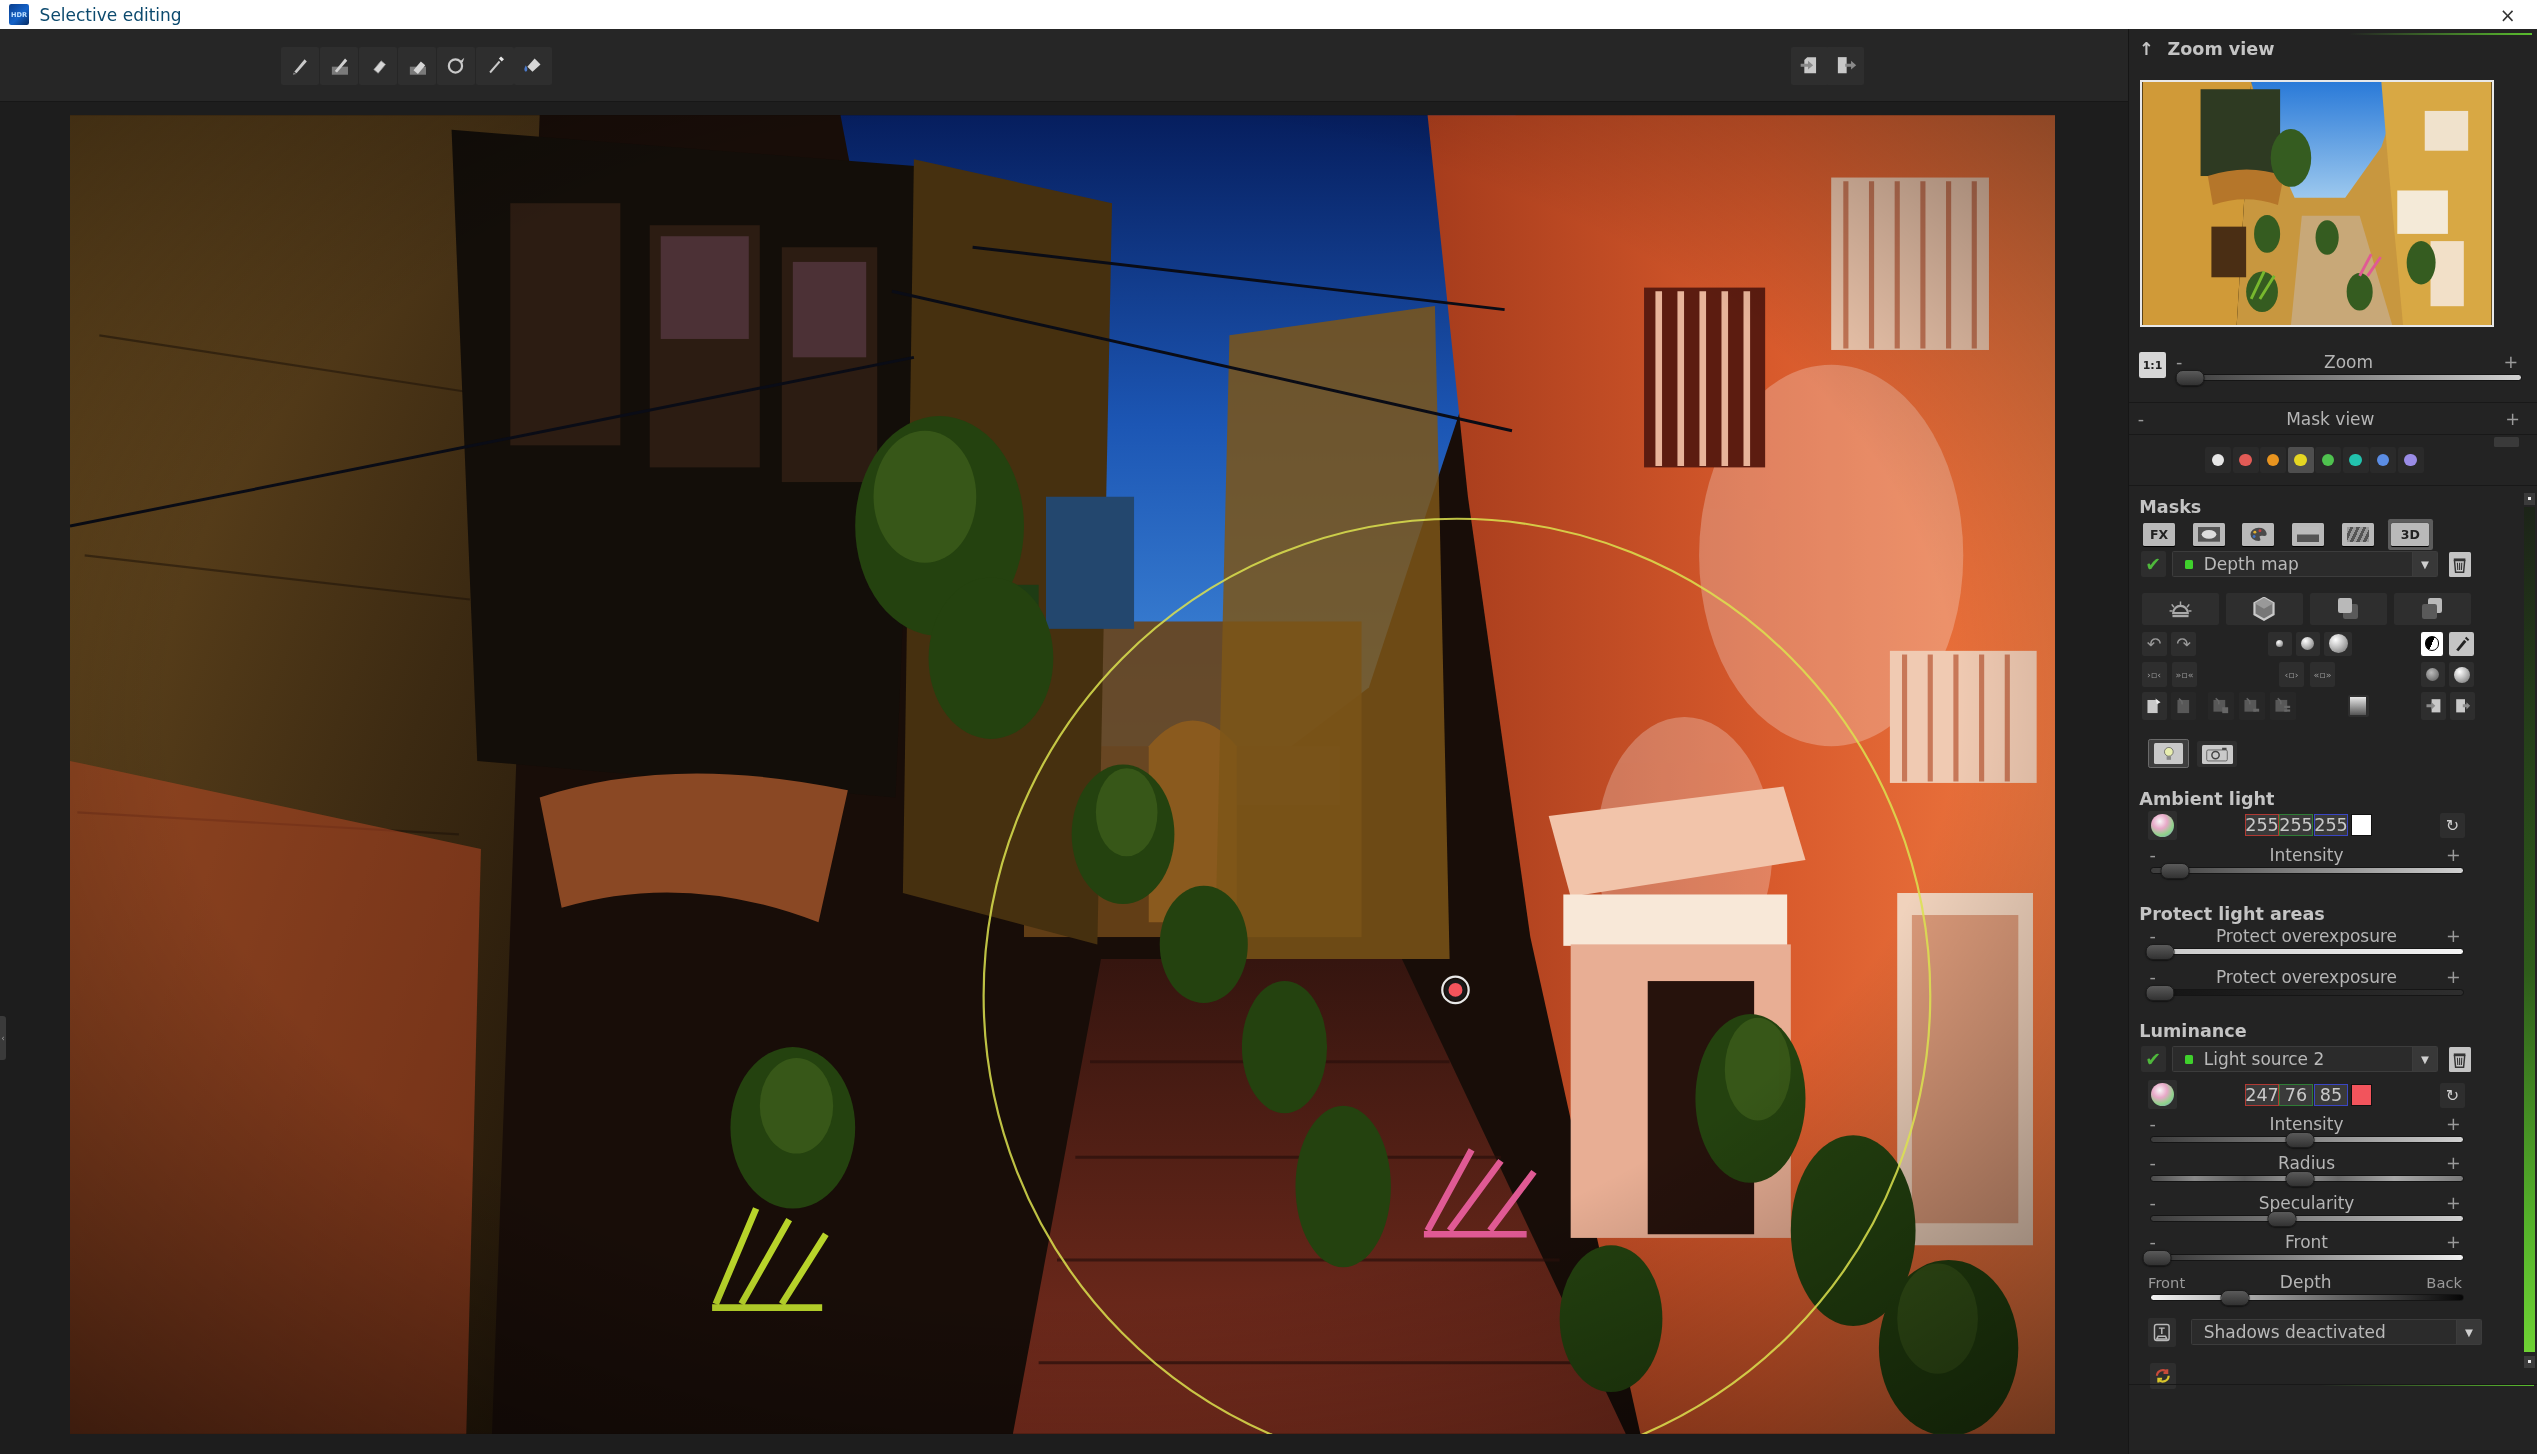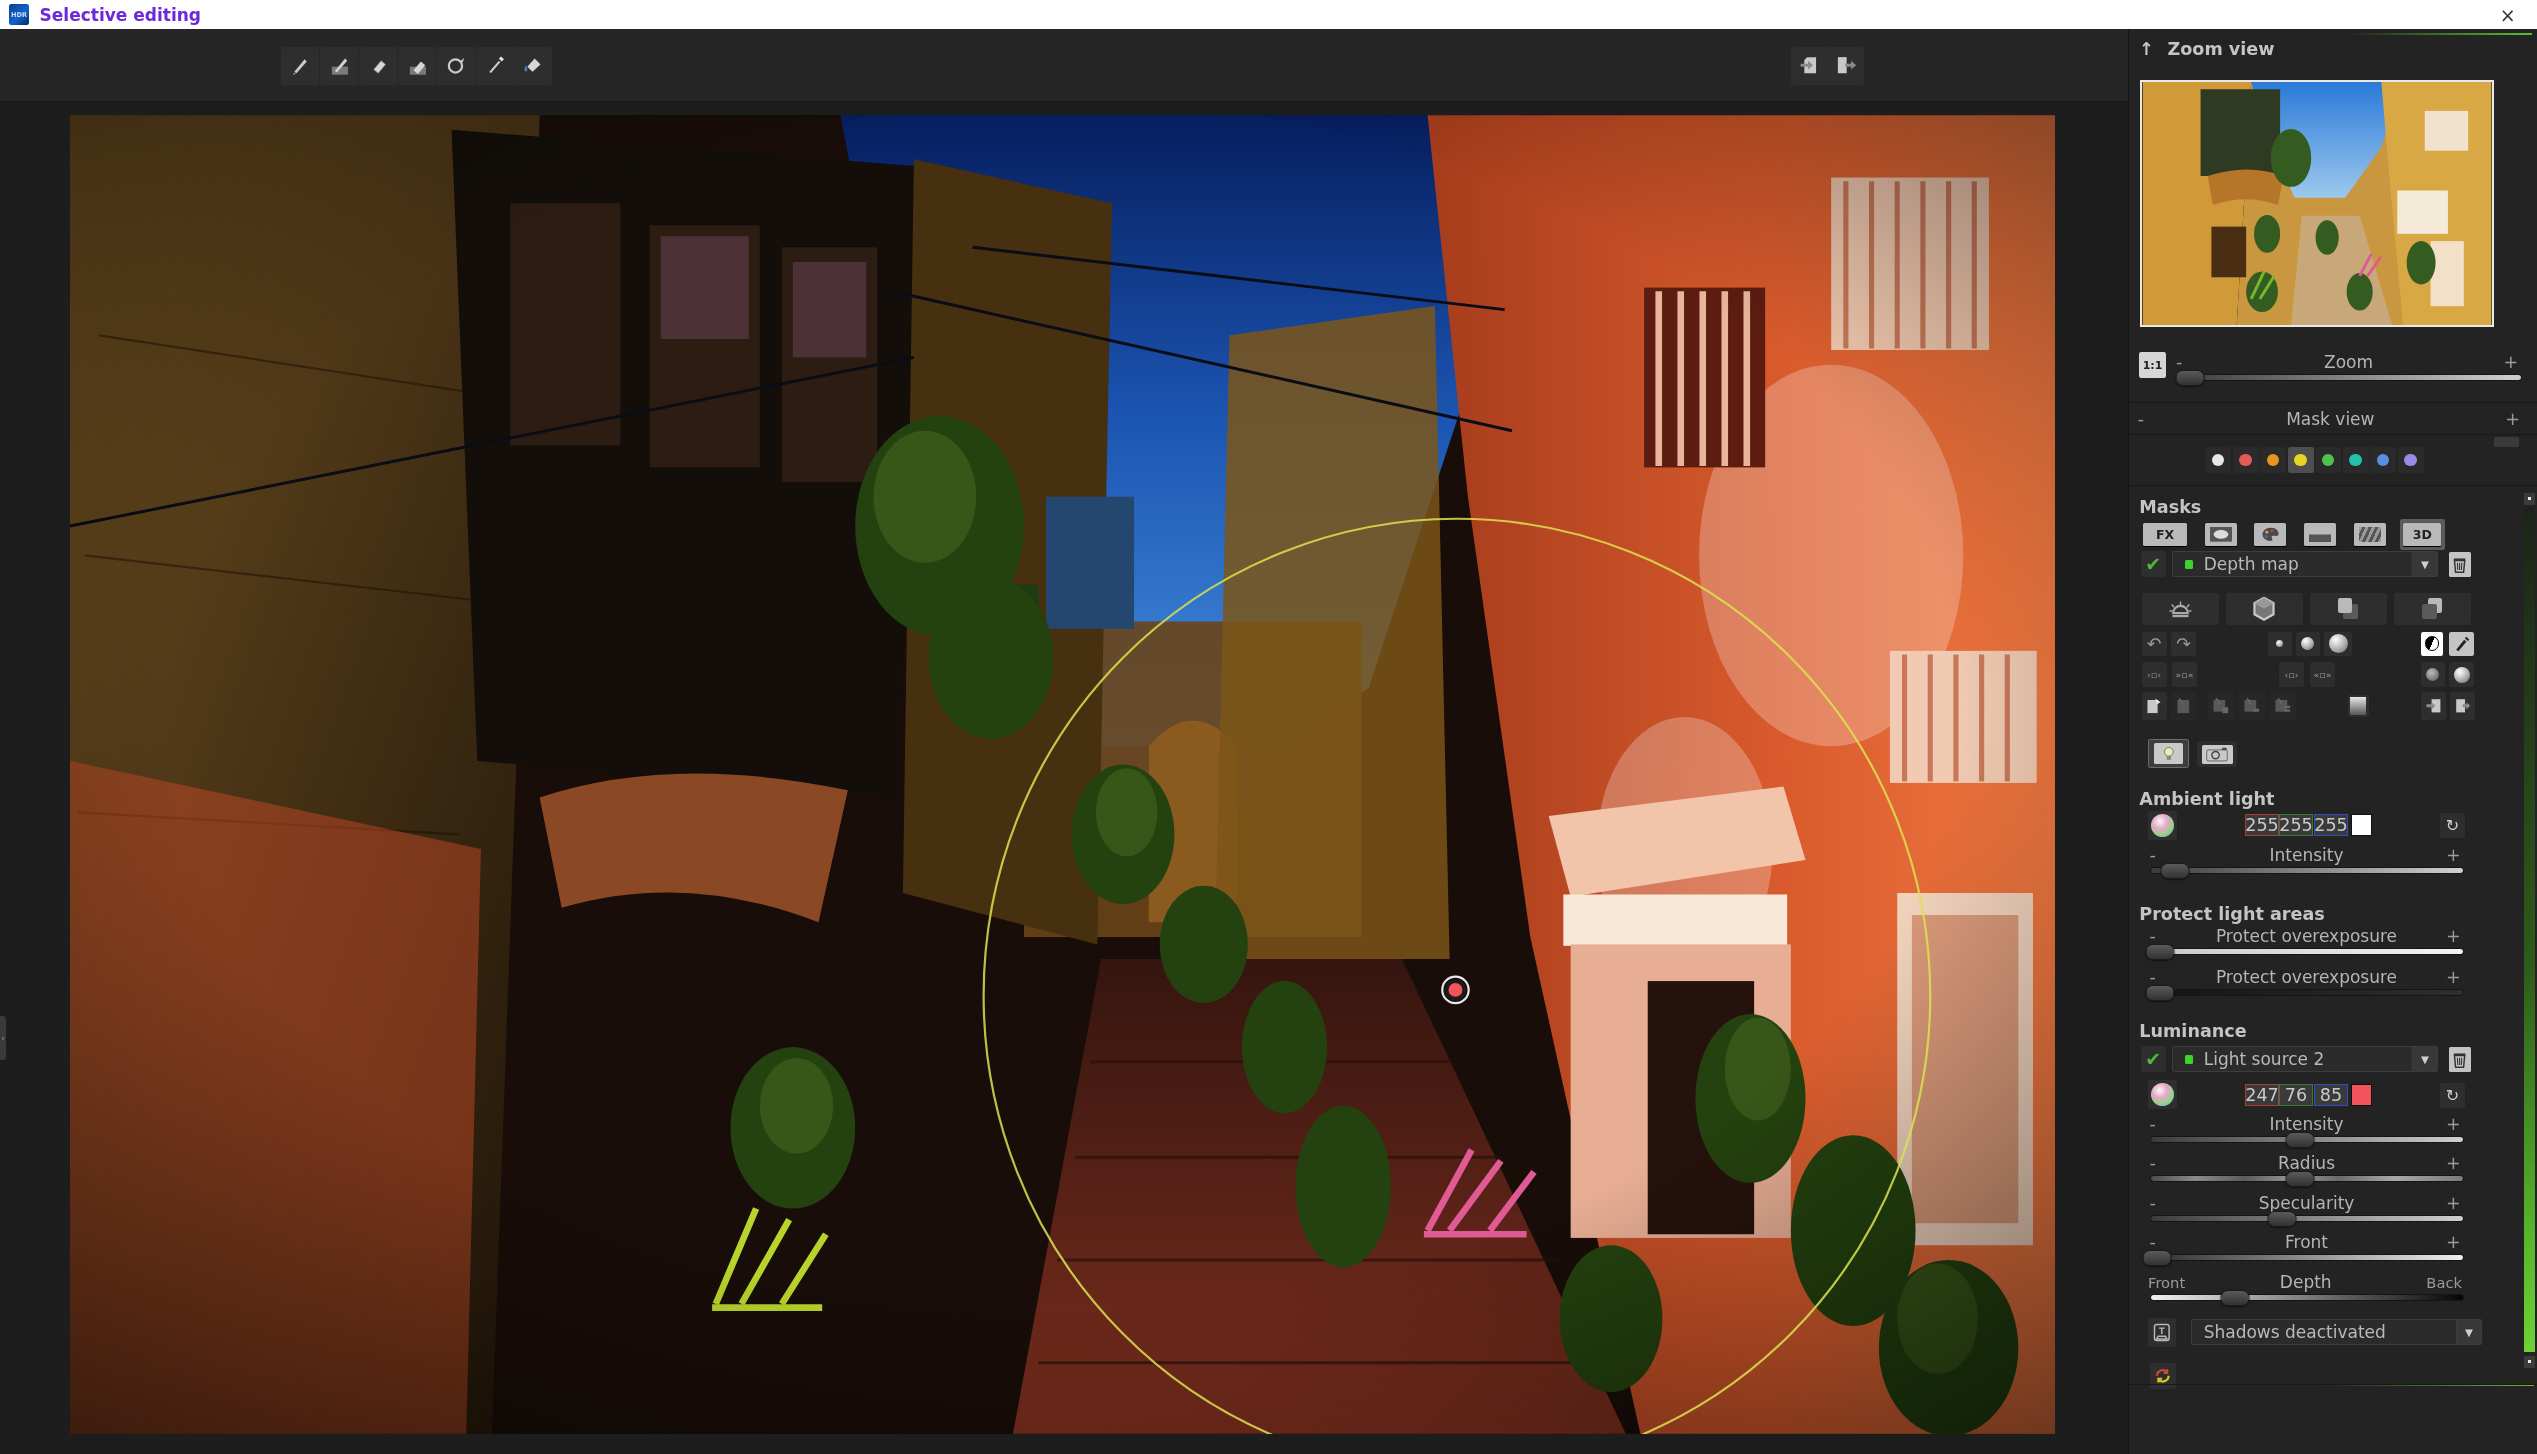--- a/index.html
+++ b/index.html
@@ -2,21 +2,21 @@
 <html style="font-size:11.7px"><head>
 <meta charset="utf-8">
 <style>
   html,body{margin:0;padding:0;background:#101010;}
   *{box-sizing:border-box;font-family:"DejaVu Sans",sans-serif;}
   .app{position:relative;width:2538px;height:1454px;background:#1d1d1d;overflow:hidden;}
 
   
   .titlebar{position:absolute;left:0;top:0;width:2538px;height:29px;background:#ffffff;display:flex;align-items:center;}
   .app-icon{width:20.5px;height:20.5px;margin-left:8.8px;border-radius:2.2px;background:linear-gradient(135deg,#0a3f8e,#1462c8 55%,#062a60);color:#bfe0ff;font-size:6.6px;font-weight:bold;display:flex;align-items:center;justify-content:center;letter-spacing:0;}
-  .title-text{margin-left:10.3px;color:#6d28d9;font-size:17px;font-weight:bold;}
+  .title-text{margin-left:10.3px;color:#0c4a6e;font-size:17px;}
   .win-close{position:absolute;right:13.2px;top:0;width:34px;height:29px;display:flex;align-items:center;justify-content:center;color:#333;font-size:19px;cursor:default;}
 
   
   .topbar{position:absolute;left:0;top:29px;width:2538px;height:73px;background:#262626;border-bottom:0.7px solid #171717;}
   .toolbtn{position:absolute;top:17.6px;width:38px;height:38px;background:#2e2e2e;border-radius:2.2px;display:flex;align-items:center;justify-content:center;}
   .toolbtn svg{width:26.4px;height:26.4px;}
 
   
   .canvas{position:absolute;left:70px;top:115px;width:1985px;height:1319px;background:#0d0a08;}
   .edge-handle{position:absolute;left:0;top:1016px;width:5.9px;height:44px;background:#3a3a3a;border-radius:0 2.9px 2.9px 0;color:#9a9a9a;font-size:8.8px;display:flex;align-items:center;justify-content:center;}
@@ -367,21 +367,21 @@
         </div>
       <div class="dotbtn">
           <div class="dot" style="background: rgb(154, 140, 230);"></div>
         </div>
     </div>
     <div class="sep" style="top:456px"></div>
 
     <div class="sec-header" style="top:468px">Masks</div>
     <div style="position:absolute;left:10.3px;top:490px;display:flex;gap:10.3px;align-items:center">
       <div class="typebtn-wrap">
-          <div class="typebtn" style="width:44px">FX</div>
+          <div class="typebtn" style="width:32px">FX</div>
         </div>
       <div class="typebtn-wrap">
           <div class="typebtn" style="width:32px">
             <svg width="22" height="14.7" viewBox="0 0 30 20">
               <rect width="30" height="20" fill="#555"></rect>
               <ellipse cx="15" cy="10" rx="10" ry="6" fill="#ddd"></ellipse>
             </svg>
           </div>
         </div>
       <div class="typebtn-wrap">

